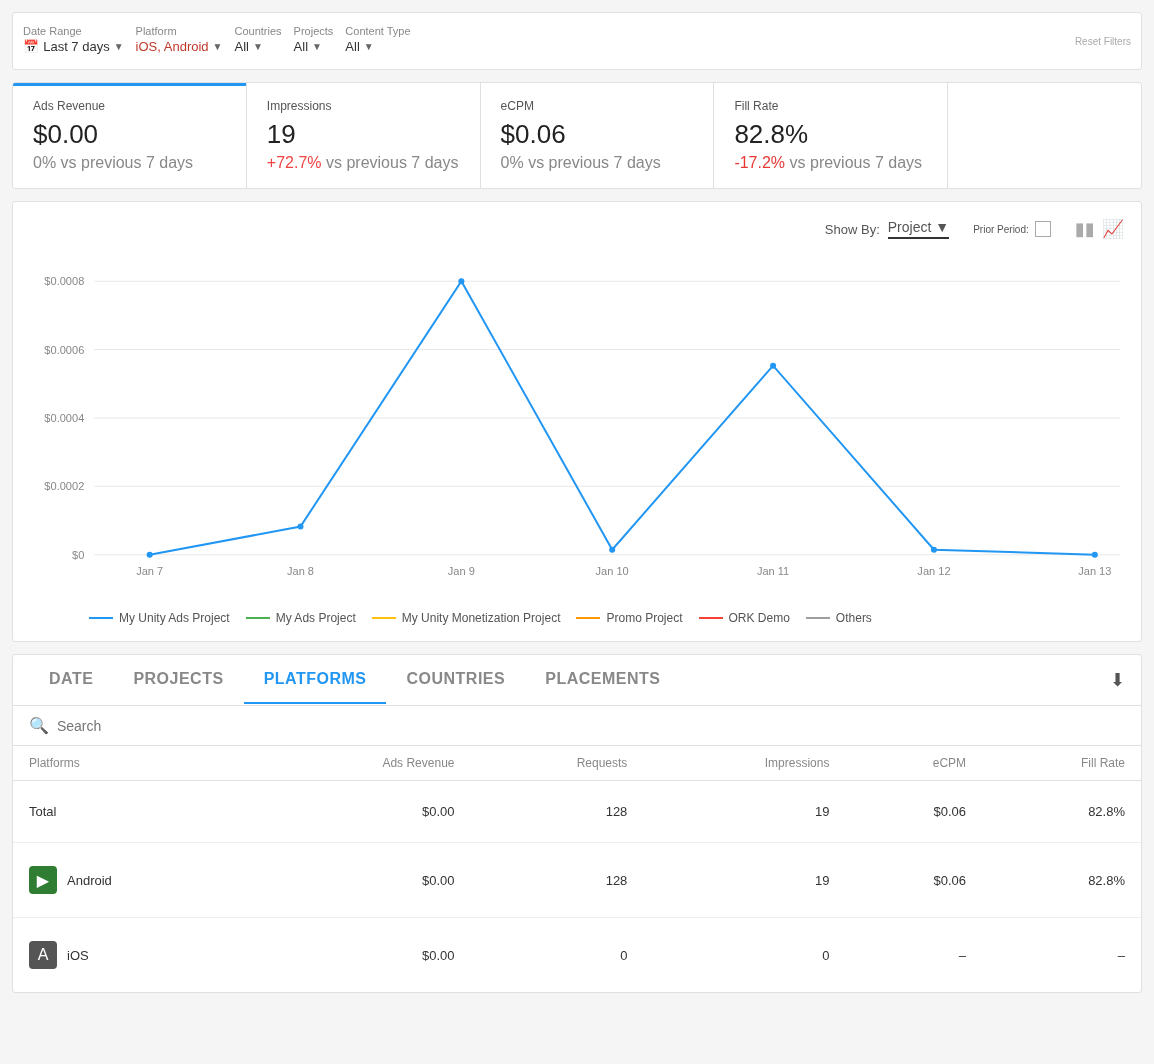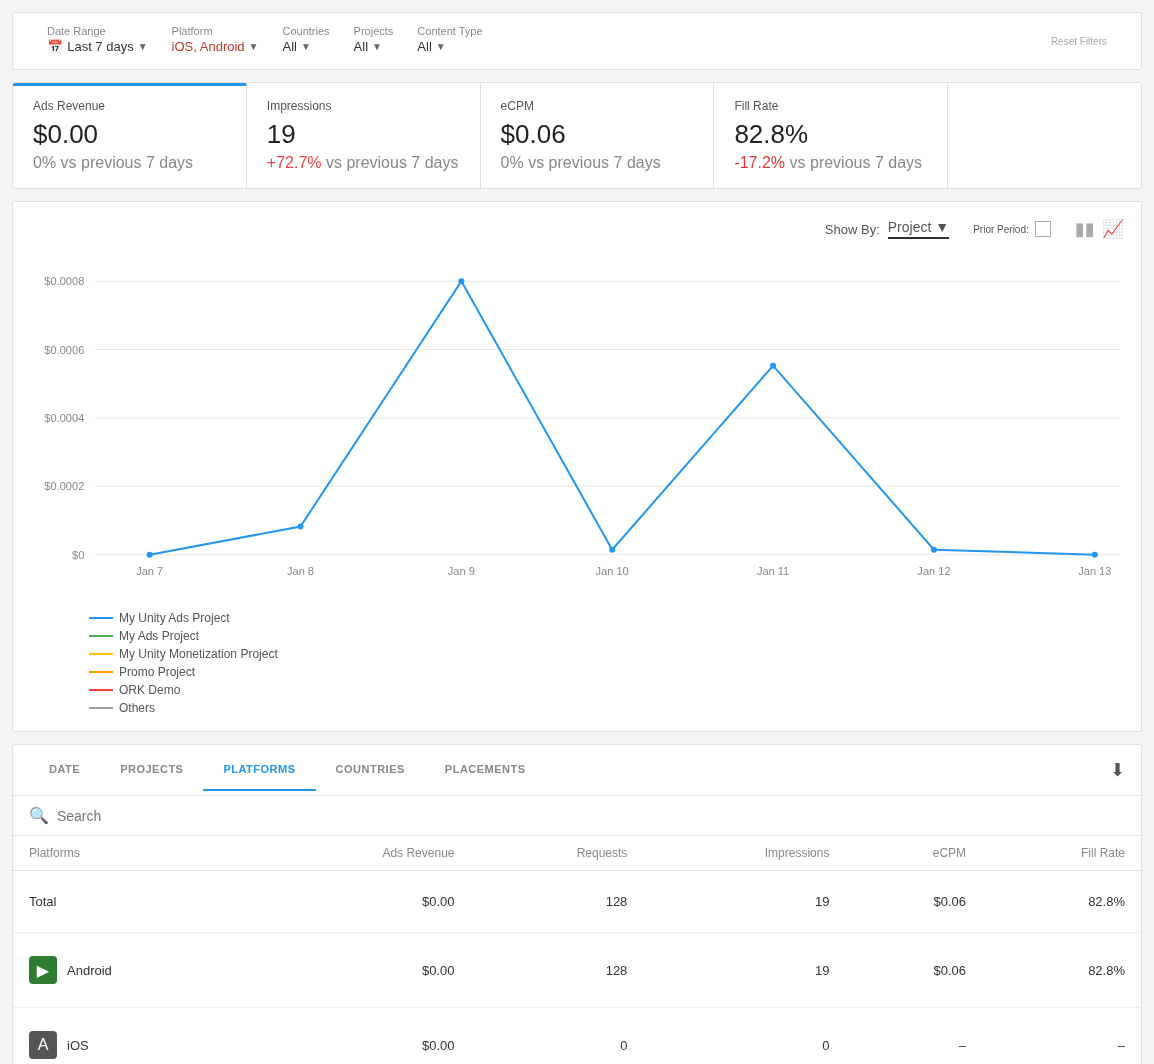--- a/index.html
+++ b/index.html
@@ -5,24 +5,24 @@
     * { box-sizing: border-box; margin: 0; padding: 0; }
     body { font-family: Arial, sans-serif; background: #f5f5f5; color: #333; font-size: 13px; }
 
     .page-wrapper { background: #f5f5f5; padding: 12px; }
 
     
     .filter-bar {
       background: #fff;
       border: 1px solid #e0e0e0;
       border-radius: 3px;
-      padding: 12px 34px;
+      padding: 12px 10px;
       display: flex;
       align-items: center;
-      gap: 24px;
+      gap: 12px;
       margin-bottom: 12px;
     }
     .filter-group { display: flex; flex-direction: column; gap: 2px; }
     .filter-label { font-size: 11px; color: #888; }
     .filter-value {
       display: flex; align-items: center; gap: 4px;
       font-size: 13px; cursor: pointer; color: #333;
       border-bottom: 1px solid transparent;
       padding-bottom: 2px;
     }
@@ -100,43 +100,42 @@
     .chart-icon.active { color: #2196F3; }
 
     
     .chart-container { width: 100%; position: relative; }
     .chart-svg { width: 100%; height: 340px; }
 
     
     .chart-legend {
       display: flex;
       flex-wrap: wrap;
-      gap: 4px;
+      gap: 16px;
       margin-top: 12px;
       padding-left: 60px;
-      flex-direction: column;
     }
     .legend-item { display: flex; align-items: center; gap: 6px; font-size: 12px; color: #555; }
     .legend-line { width: 24px; height: 2px; }
 
     
     .table-section {
       background: #fff;
       border: 1px solid #e0e0e0;
       border-radius: 3px;
     }
     .table-tabs {
       display: flex;
       align-items: center;
       border-bottom: 1px solid #e0e0e0;
       padding: 0 16px;
     }
     .table-tab {
       padding: 14px 20px;
-      font-size: 11px;
+      font-size: 16px;
       font-weight: 600;
       color: #888;
       cursor: pointer;
       border-bottom: 2px solid transparent;
       letter-spacing: 0.5px;
       text-transform: uppercase;
     }
     .table-tab.active {
       color: #2196F3;
       border-bottom: 2px solid #2196F3;

